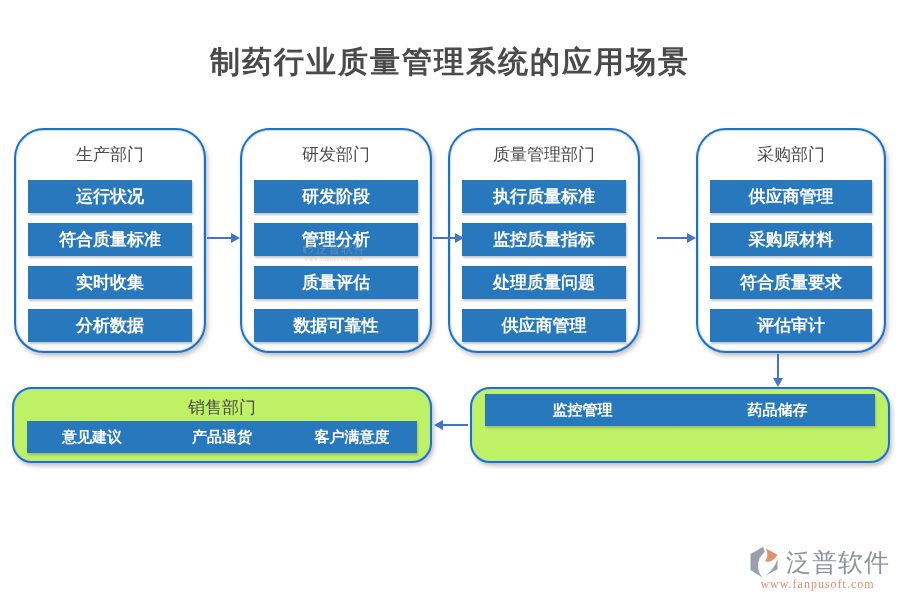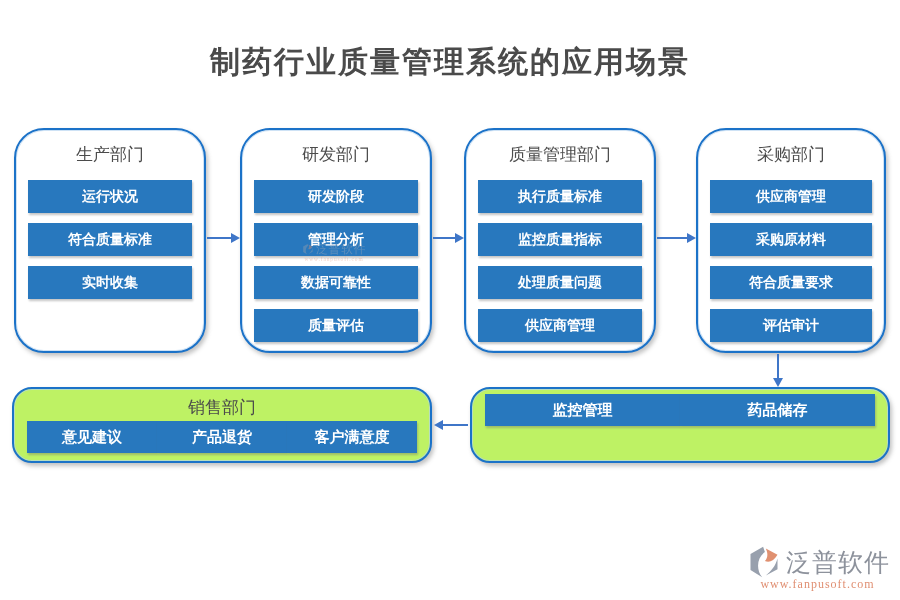--- a/index.html
+++ b/index.html
@@ -17,21 +17,21 @@
     position:absolute; top:128px; width:192px; height:225px; box-sizing:border-box;
     background:#ffffff; border:2px solid #1b72c8; border-radius:30px;
     box-shadow:2px 3px 4px rgba(120,120,120,.45), inset 0 0 0 1px rgba(180,210,240,.65);
     display:flex; flex-direction:column; padding:8px 12px 12px;
   }
   .dept-title {
     text-align:center; font-size:17px; color:#4b4b4b;
     height:32px; line-height:32px; white-space:nowrap;
   }
   .dept-item {
-    background:#2878be; color:#ffffff; font-weight:bold; font-size:14px;
+    background:#2878be; color:#ffffff; font-weight:bold; font-size:17px;
     text-align:center; height:33px; line-height:33px; margin-top:10px;
     box-shadow:1px 2px 2px rgba(110,110,110,.4); white-space:nowrap;
   }
   
   .wide-box {
     position:absolute; top:387px; width:420px; height:76px; box-sizing:border-box;
     background:#bef264; border:2px solid #1b72c8; border-radius:20px;
     box-shadow:2px 3px 4px rgba(120,120,120,.45), inset 0 0 0 1px rgba(180,210,240,.65);
     padding:5px 13px 9px;
   }
@@ -77,31 +77,32 @@
 
 <div class="stage">
 
   <div class="page-title">制药行业质量管理系统的应用场景</div>
 
   <div class="dept-box" style="left:14px;">
     <div class="dept-title">生产部门</div>
     <div class="dept-item">运行状况</div>
     <div class="dept-item">符合质量标准</div>
     <div class="dept-item">实时收集</div>
+    <div class="dept-item">分析数据</div>
   </div>
 
   <div class="dept-box" style="left:240px;">
     <div class="dept-title">研发部门</div>
     <div class="dept-item">研发阶段</div>
     <div class="dept-item">管理分析</div>
+    <div class="dept-item">质量评估</div>
     <div class="dept-item">数据可靠性</div>
-    <div class="dept-item">质量评估</div>
   </div>
 
-  <div class="dept-box" style="left:464px;">
+  <div class="dept-box" style="left:448px;">
     <div class="dept-title">质量管理部门</div>
     <div class="dept-item">执行质量标准</div>
     <div class="dept-item">监控质量指标</div>
     <div class="dept-item">处理质量问题</div>
     <div class="dept-item">供应商管理</div>
   </div>
 
   <div class="dept-box" style="left:696px; width:190px;">
     <div class="dept-title">采购部门</div>
     <div class="dept-item">供应商管理</div>

